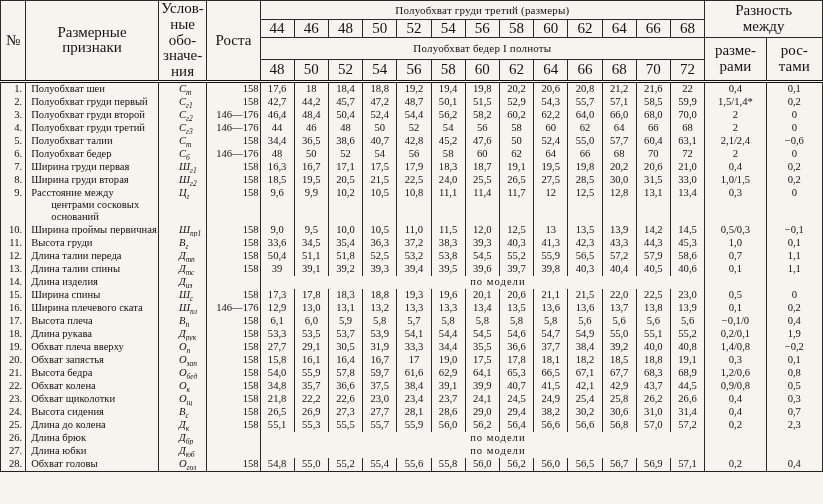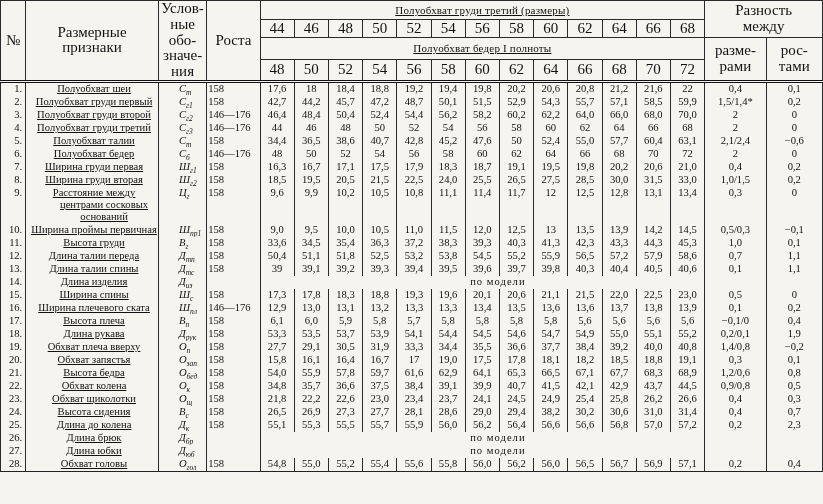--- a/index.html
+++ b/index.html
@@ -19,30 +19,30 @@
   }
   th, td {
     border-left: 1px solid #2a2a2a;
     border-right: 1px solid #2a2a2a;
     font-weight: normal;
     padding: 0 1px;
     vertical-align: top;
     overflow: hidden;
   }
   thead th { border: 1px solid #2a2a2a; vertical-align: middle; }
-  thead .group-title { font-size: 11px; letter-spacing: 0.2px; text-decoration: underline; }
+  thead .group-title { font-size: 11px; letter-spacing: 0.2px; }
   thead th { font-size: 15px; text-align: center; }
   .prewrap { white-space: pre-line; line-height: 1.05; }
   tbody tr:first-child td { border-top: 3px double #111; }
   tbody td { font-size: 10.6px; line-height: 12.2px; padding-top: 0.4px; padding-bottom: 0.4px; }
   td.num { text-align: right; padding-right: 3px; }
-  td.name { text-align: center; padding-left: 25px; text-indent: -20px; text-decoration: underline; }
+  td.name { text-align: left; padding-left: 25px; text-indent: -20px; }
   td.sym { font-style: italic; padding-left: 20px; }
   td.sym sub { font-size: 7.5px; line-height: 0; }
-  td.rost { text-align: left; white-space: nowrap; }
+  td.rost { text-align: right; white-space: nowrap; }
   td.val { text-align: center; white-space: nowrap; }
   td.model { text-align: center; letter-spacing: 1px; padding-left: 32px; }
   .h-rowA { height: 19px; }
   .h-rowB { height: 18px; }
   .h-rowC { height: 15px; }
   .h-rowD { height: 22px; }
 </style>
 </head>
 <body>
 

